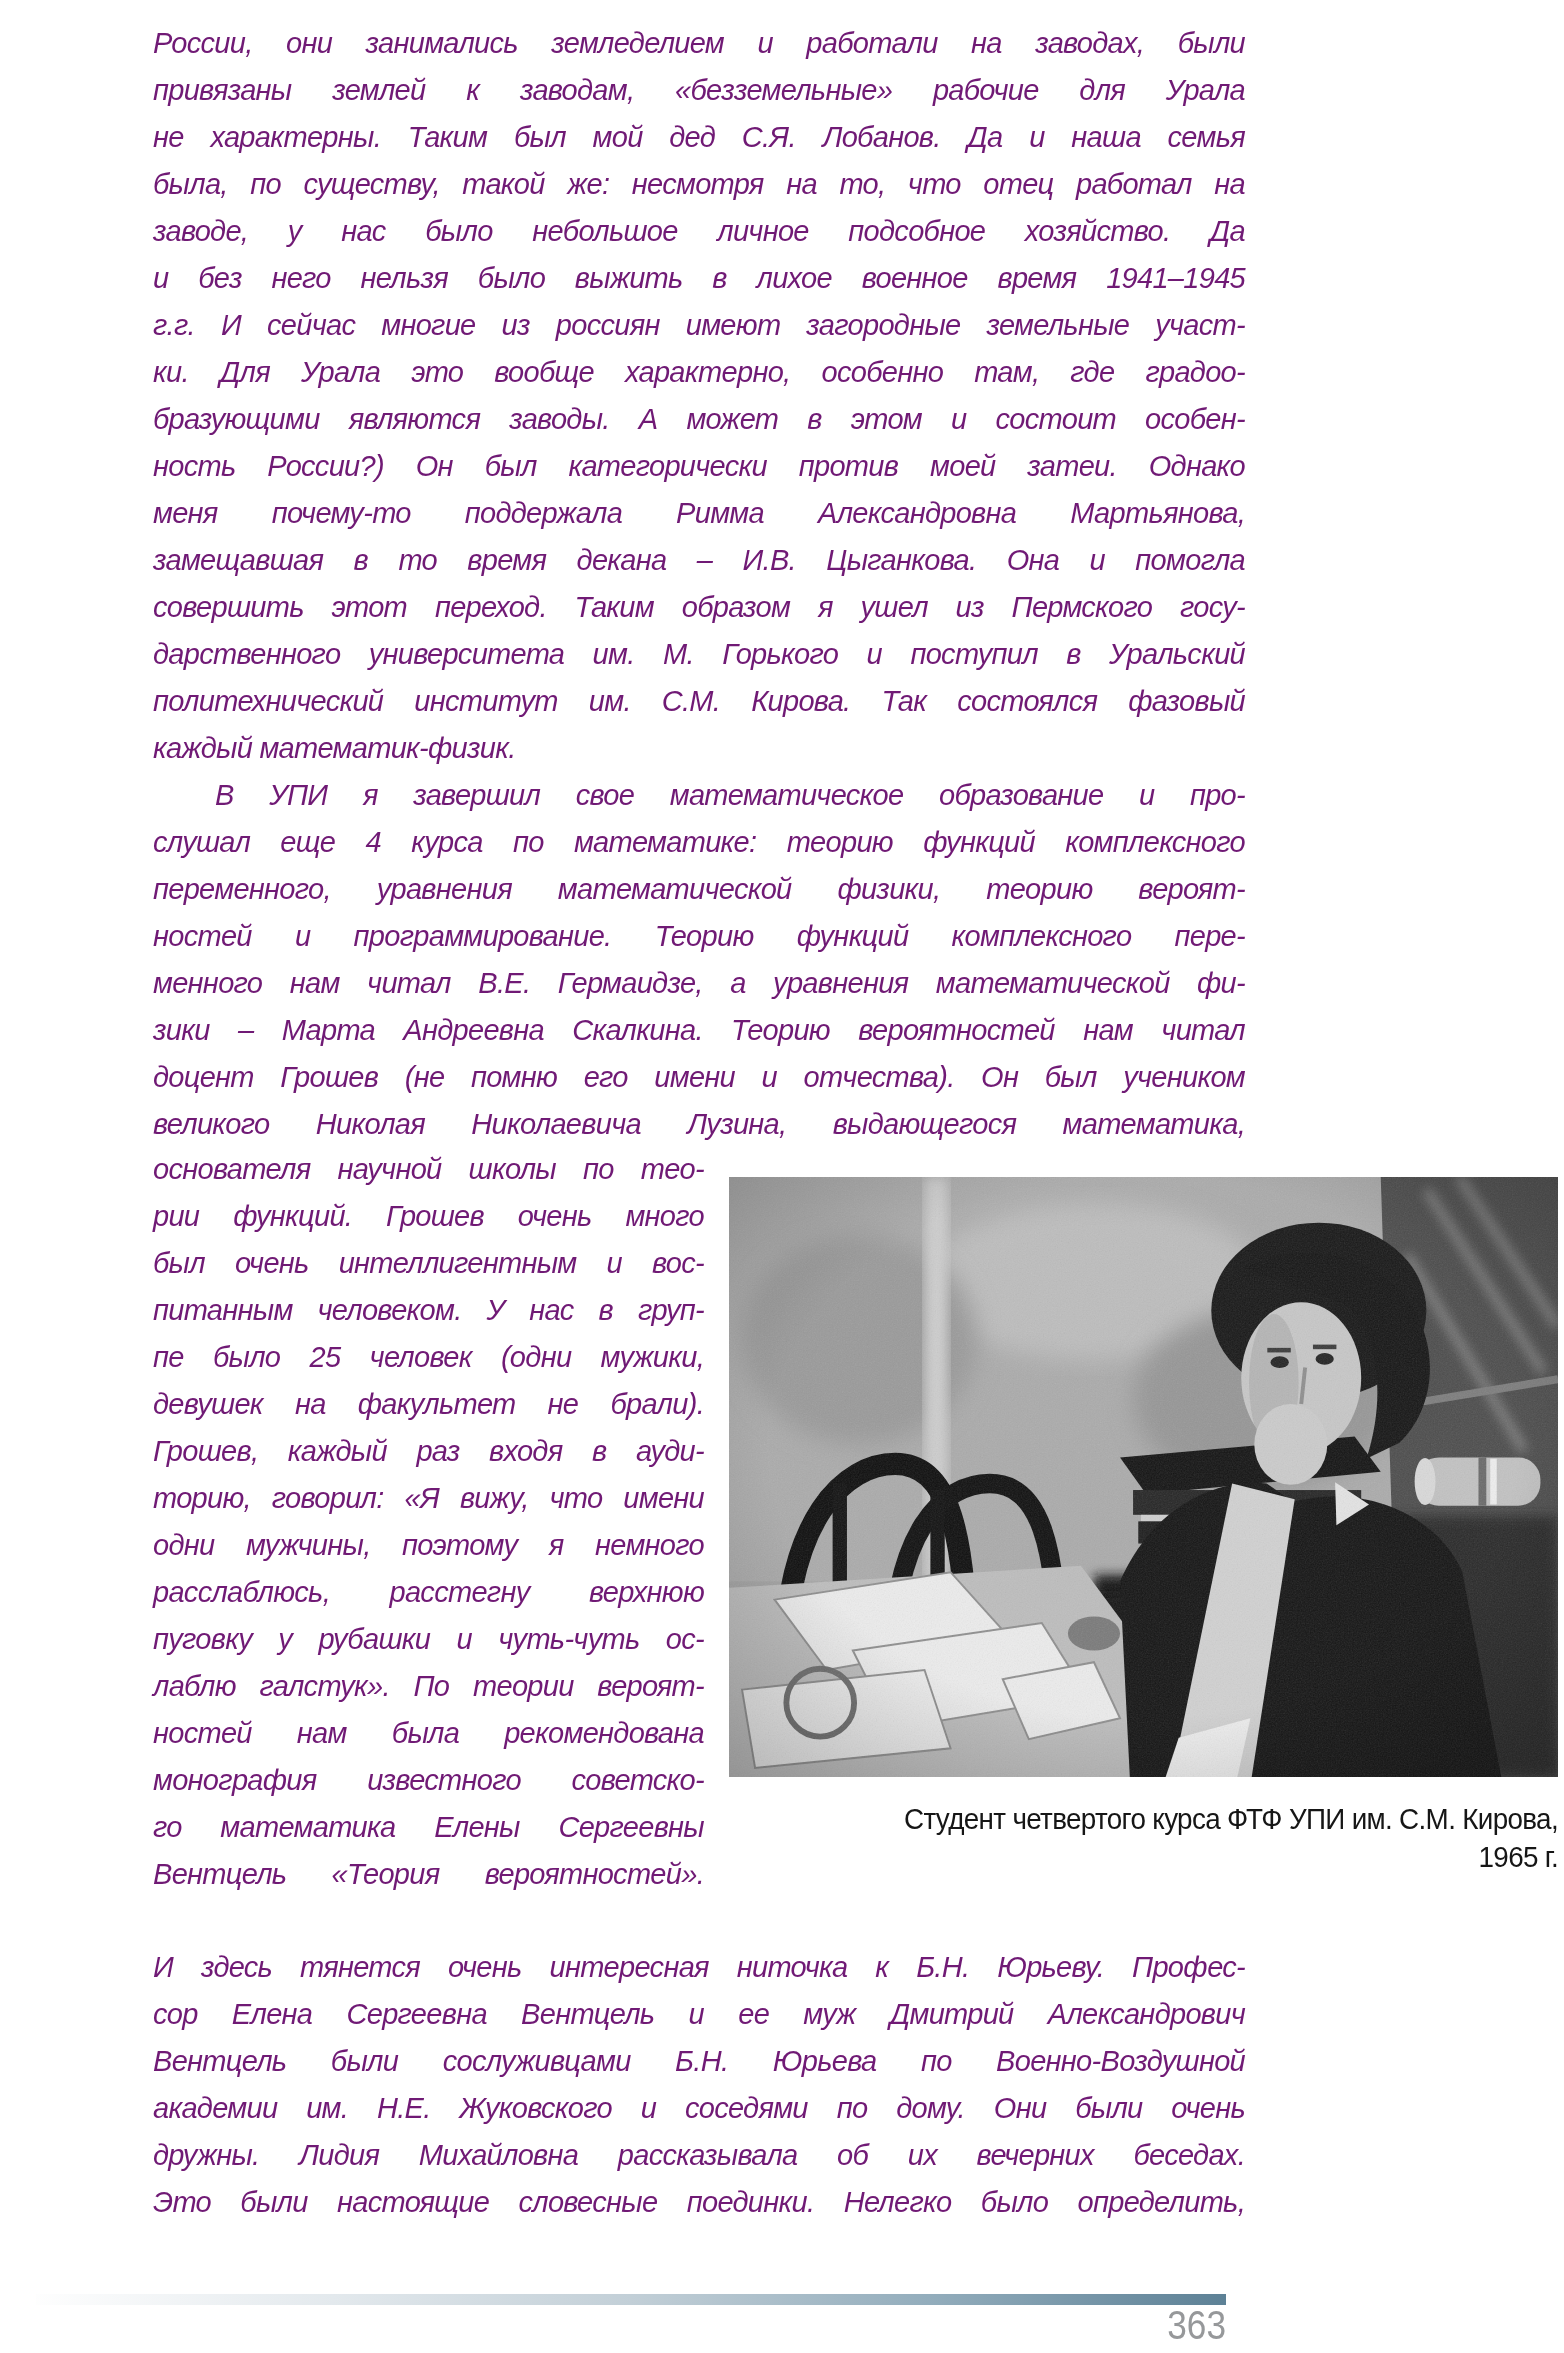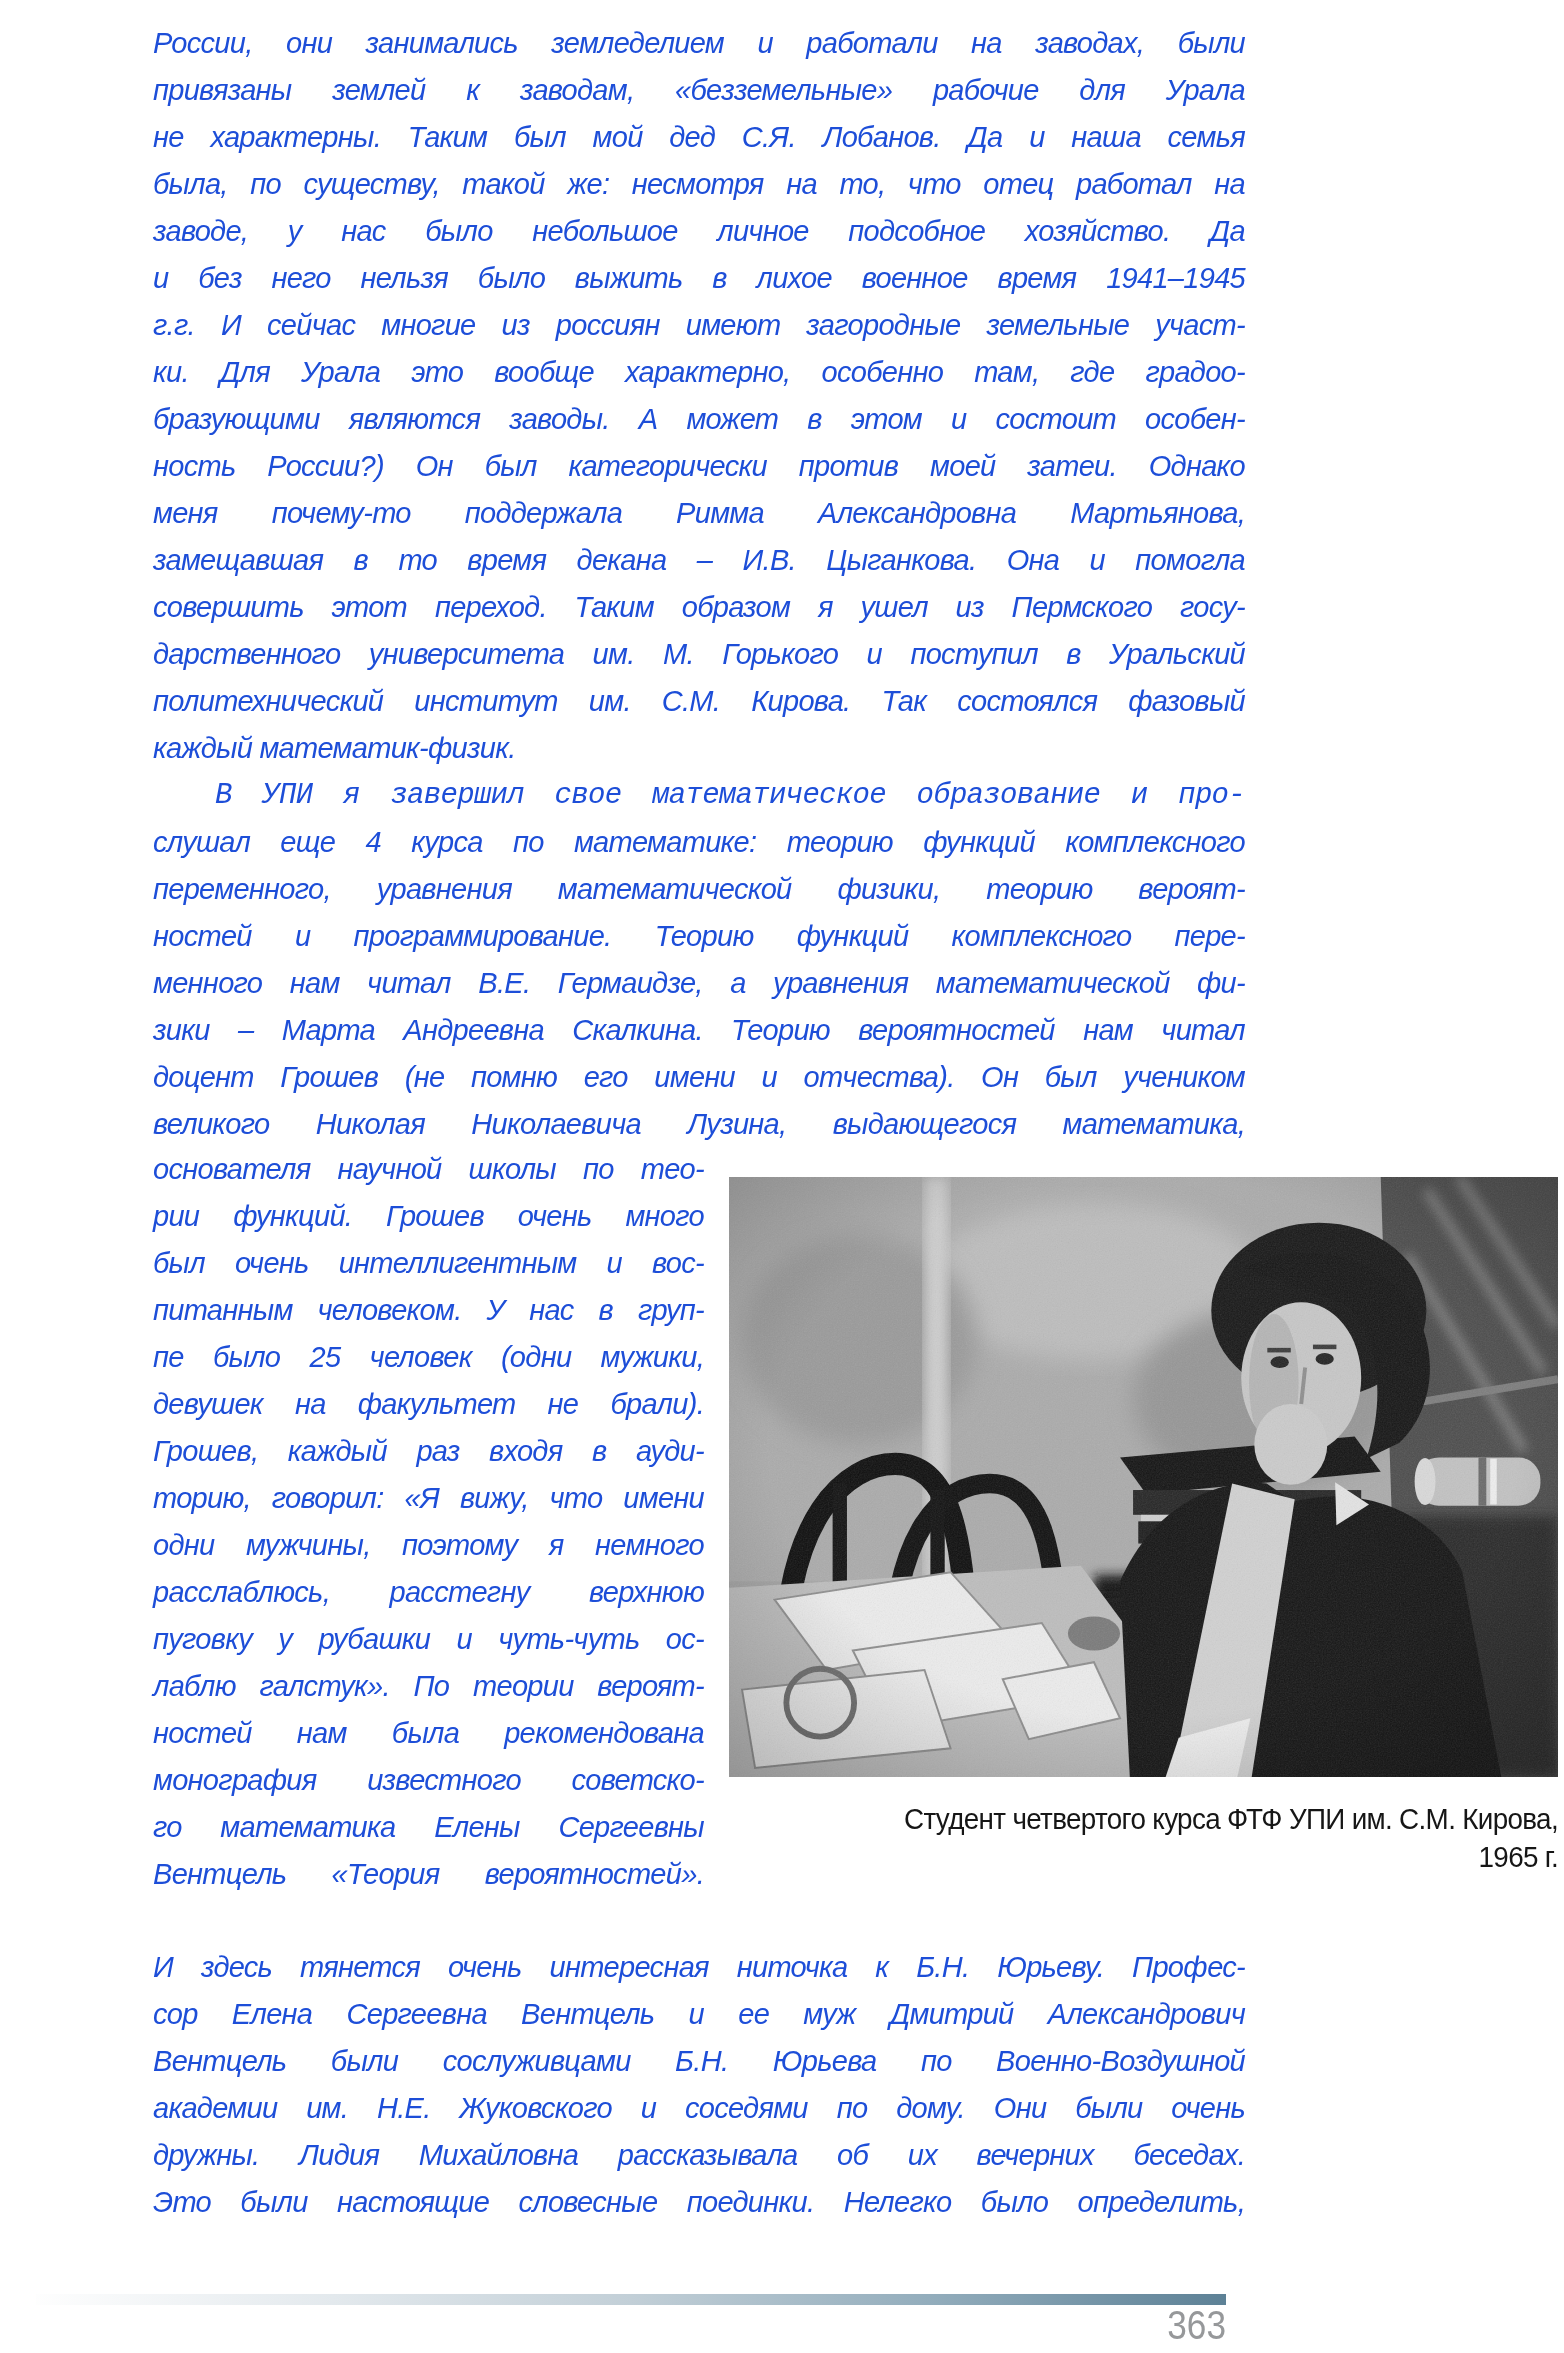--- a/index.html
+++ b/index.html
@@ -16,33 +16,33 @@
     width: 1564px;
     height: 2354px;
     background: #ffffff;
     overflow: hidden;
   }
   
   .body-text {
     font-style: italic;
     font-size: 29px;
     letter-spacing: -0.7px;
-    color: #1d4ed8;
+    color: #701a75;
     font-family: "Liberation Sans", sans-serif;
   }
   .line {
     height: 47px;
     line-height: 47px;
     text-align: justify;
     text-align-last: justify;
     overflow: visible;
     white-space: normal;
   }
   .line.short { text-align-last: left; }
-  .line.indent { text-indent: 62px; font-family: Liberation Mono, monospace; }
+  .line.indent { text-indent: 62px; }
 
   #block-top    { position: absolute; left: 153px; top: 19.6px;   width: 1092px; }
   #block-col    { position: absolute; left: 153px; top: 1146px; width: 551px;  }
   #block-bottom { position: absolute; left: 153px; top: 1944px; width: 1092px; }
 
   
   #photo {
     position: absolute;
     left: 729px; top: 1177px;
     width: 829px; height: 600px;

